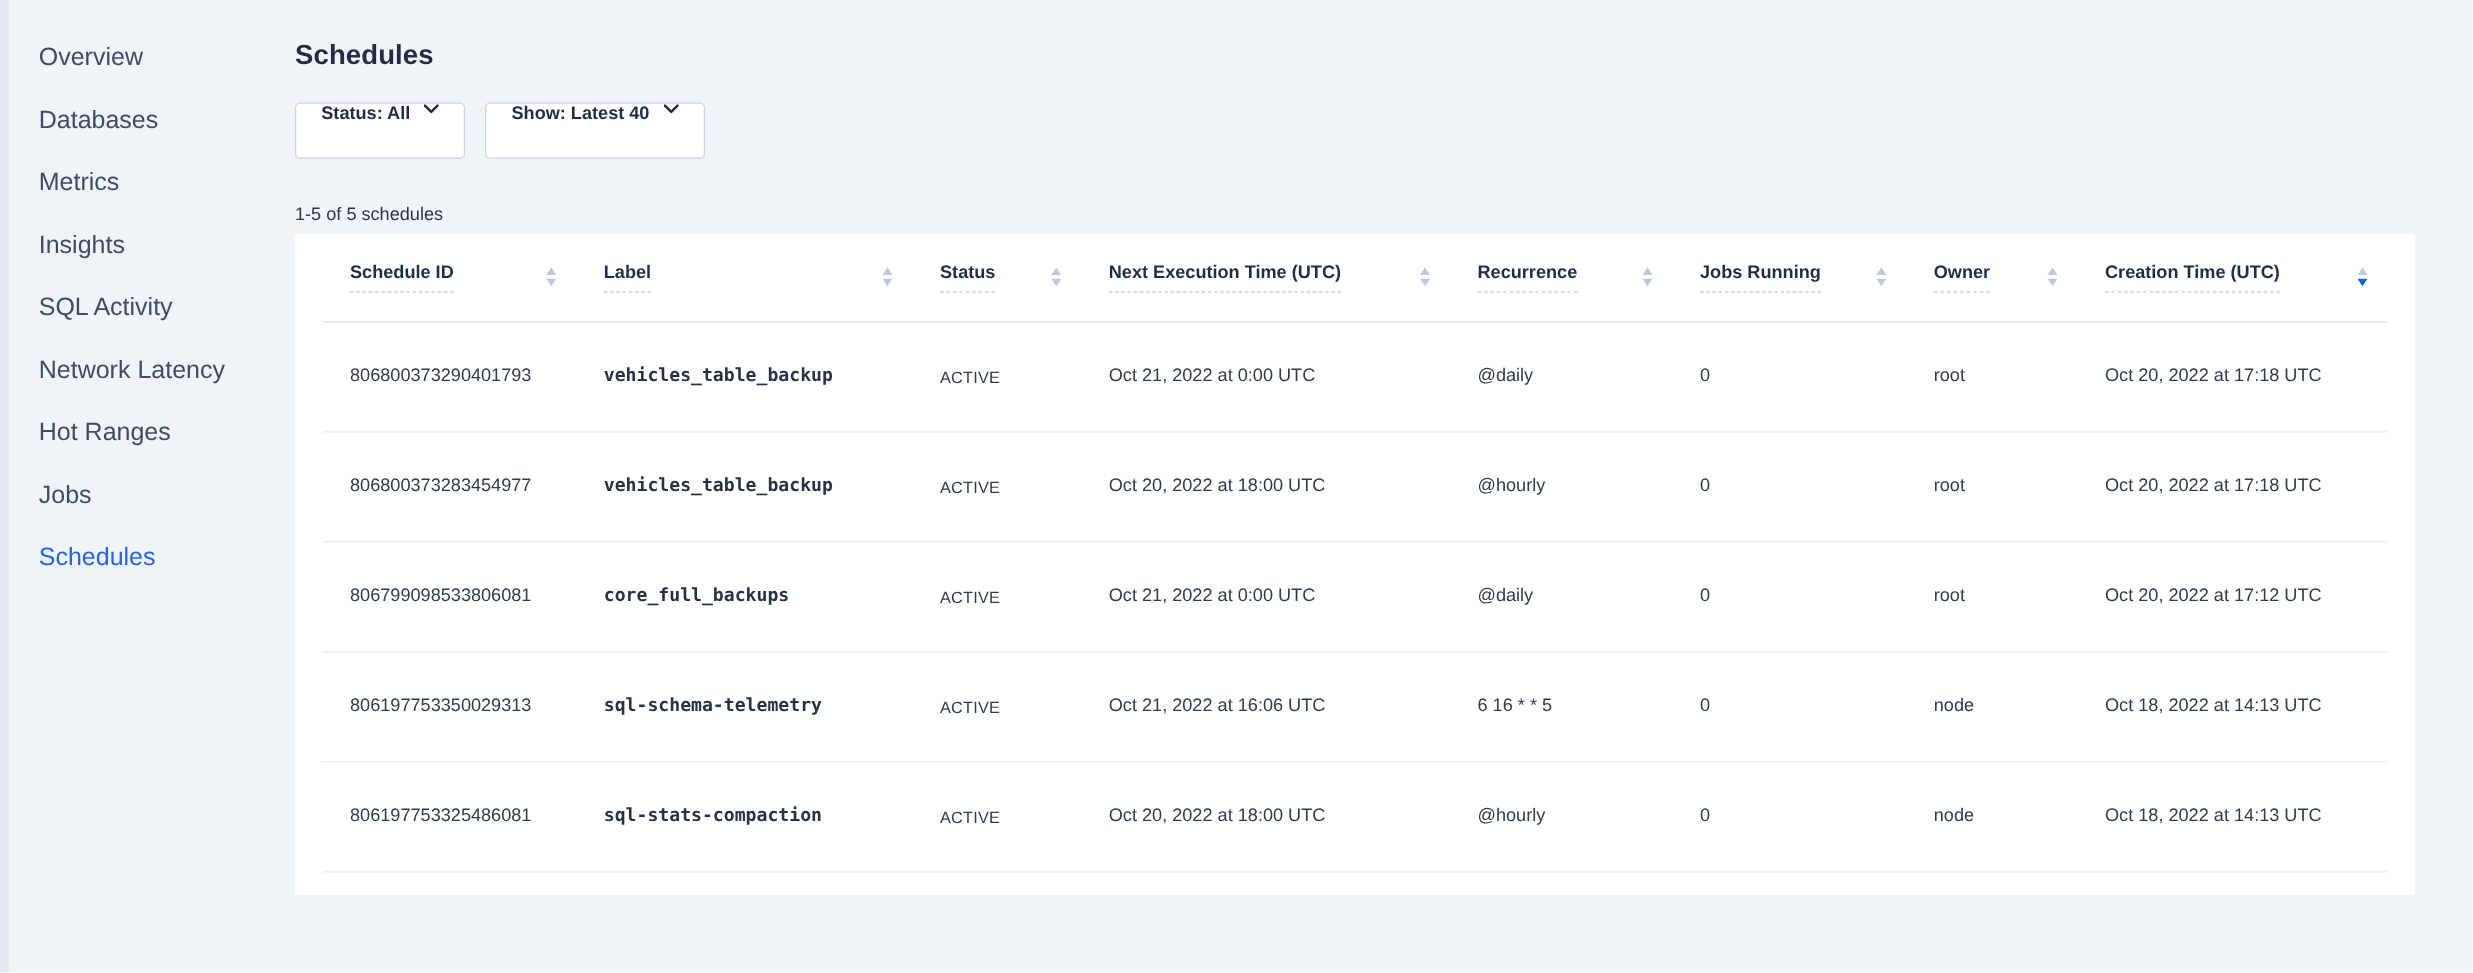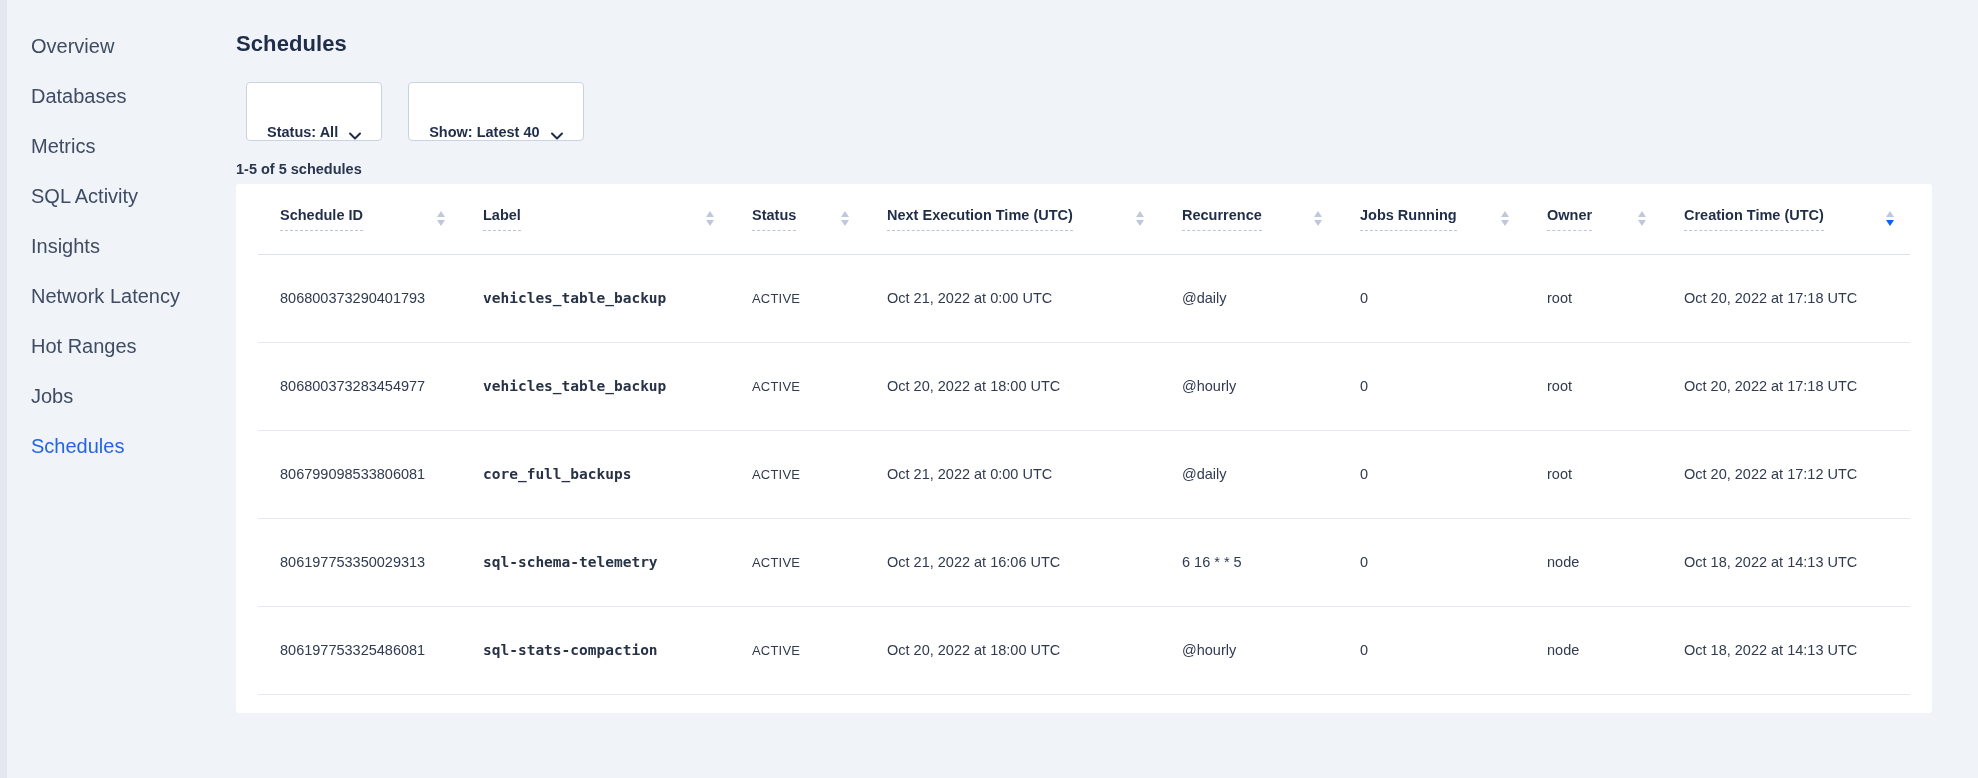--- a/index.html
+++ b/index.html
@@ -23,30 +23,29 @@
   .side-item.active { color: #2563eb; }
 
   
   .main { flex: 1 1 auto; padding-right: 46px; }
   h1.page-title {
     margin-top: 31px; font-size: 22px; line-height: 26px; font-weight: 700;
     color: #1f2d49; letter-spacing: 0.1px;
   }
   .filters { display: flex; gap: 16px; margin-top: 25px; }
   .filter-btn {
-    display: inline-flex; align-items: flex-end; justify-content: center; gap: 11px;
-    height: 59px; padding: 0 20px; background: #ffffff;
+    display: inline-flex; align-items: flex-start; justify-content: center; gap: 11px;
+    height: 45px; padding: 0 20px; background: #ffffff;
     border: 1px solid #ccd3e0; border-radius: 4px;
     font-family: inherit; font-size: 14.5px; font-weight: 700; color: #1f2d49;
     cursor: pointer;
-    margin-left: 10px;
   }
   .chevron { width: 12px; height: 8px; display: inline-block; }
 
-  .summary { margin-top: 18px; font-size: 14.5px; line-height: 20px; color: #2a3550; font-weight: bold; }
+  .summary { margin-top: 35px; font-size: 14.5px; line-height: 20px; color: #2a3550; }
 
   
   .card {
     margin-top: 5px; width: 1696px; background: #ffffff;
     border-radius: 3px; padding: 0 22px 18px 22px;
   }
   table.sched-table {
     width: 100%; border-collapse: collapse; table-layout: fixed;
   }
   th:nth-child(1), td:nth-child(1) { width: 203px; }
@@ -92,22 +91,22 @@
 </head>
 <body>
 
 <div class="app">
   <div class="left-strip"></div>
 
   <nav class="sidebar" id="sidebar">
       <a class="side-item">Overview</a>
       <a class="side-item">Databases</a>
       <a class="side-item">Metrics</a>
+      <a class="side-item">Insights</a>
       <a class="side-item">SQL Activity</a>
-      <a class="side-item">Insights</a>
       <a class="side-item">Network Latency</a>
       <a class="side-item">Hot Ranges</a>
       <a class="side-item">Jobs</a>
       <a class="side-item active">Schedules</a>
     </nav>
 
   <main class="main">
     <h1 class="page-title">Schedules</h1>
 
     <div class="filters">

